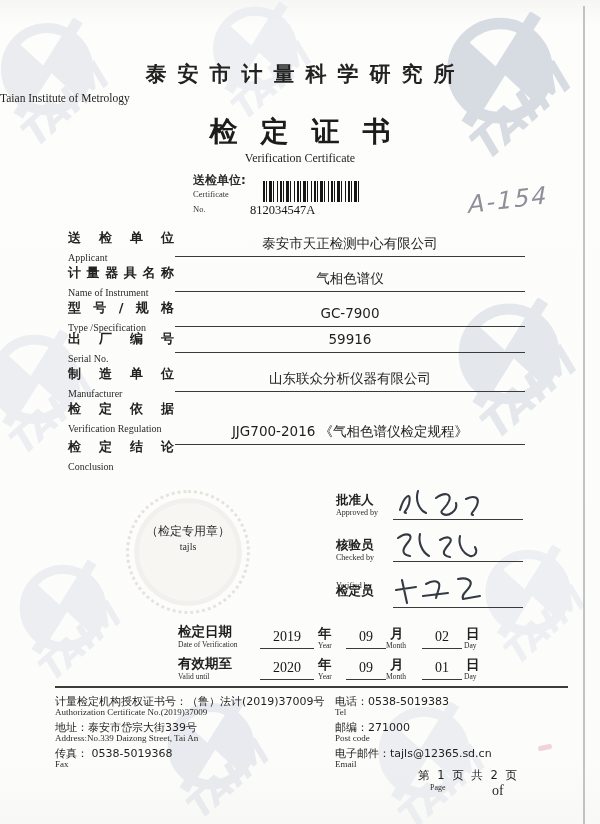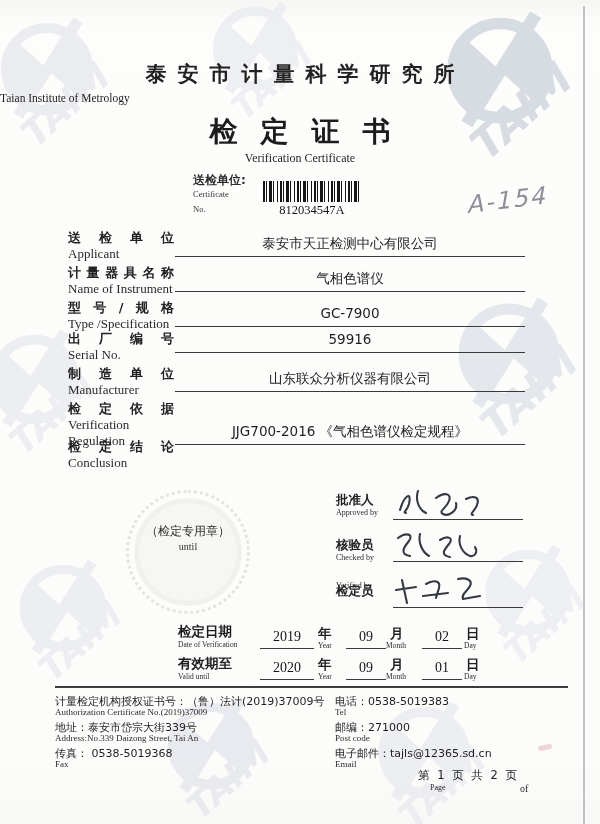--- a/index.html
+++ b/index.html
@@ -30,30 +30,30 @@
 
   
   .certno-cn { position:absolute; left:193px; top:172px; font-size:12px; font-weight:700; }
   .certno-en1 { position:absolute; left:193px; top:189px; font-family:"Liberation Serif", serif; font-size:8.5px; color:#333; }
   .certno-en2 { position:absolute; left:193px; top:204px; font-family:"Liberation Serif", serif; font-size:8.5px; color:#333; }
   .barcode { position:absolute; left:263px; top:181px; width:98px; height:21px;
     background:
       repeating-linear-gradient(90deg,#161616 0 2px,transparent 2px 3px,#161616 3px 4px,transparent 4px 6px,
         #161616 6px 9px,transparent 9px 10px,#161616 10px 11px,transparent 11px 14px,
         #161616 14px 15px,transparent 15px 17px); }
-  .barcode-num { position:absolute; left:250px; top:203px; width:124px; text-align:center;
+  .barcode-num { position:absolute; left:250px; top:203px; width:124px; 
     font-family:"Liberation Serif", serif; font-size:12.5px; color:#141414; }
   .hand-ref { position:absolute; left:468px; top:186px; font-size:24px; color:#8e8f99;
     font-style:italic; transform:rotate(-7deg) skewX(-6deg); letter-spacing:2px; }
 
   
   .f-label { position:absolute; left:68px; width:106px; }
   .f-label .cn { display:block; font-size:13px; font-weight:700; color:#222;
     text-align:justify; text-align-last:justify; line-height:14px; }
-  .f-label .en { display:block; font-family:"Liberation Serif", serif; font-size:13px; color:#2a2a2a; margin-top:1px; }
+  .f-label .en { display:block; font-family:"Liberation Serif", serif; font-size:10px; color:#2a2a2a; margin-top:7px; }
   .f-value { position:absolute; left:175px; width:350px; height:22px; text-align:center;
     font-size:13.5px; color:#1e1e1e; border-bottom:1.5px solid #3a3a3a; }
 
   
   .stamp-ring { position:absolute; left:126px; top:490px; width:124px; height:124px; border-radius:50%;
     border:3px dotted #e0dbd0; opacity:.75;
     background:radial-gradient(circle at 50% 50%, rgba(225,220,208,.25) 0 58%, rgba(214,208,194,.35) 59% 64%, transparent 65%); }
   .stamp-cn { position:absolute; left:108px; top:523px; width:160px; text-align:center; font-size:12px; color:#2e2e2e; }
   .stamp-en { position:absolute; left:108px; top:541px; width:160px; text-align:center;
     font-family:"Liberation Serif", serif; font-size:10px; color:#2e2e2e; }
@@ -74,21 +74,21 @@
   .d-unit-en { position:absolute; font-family:"Liberation Serif", serif; font-size:7.5px; color:#2a2a2a; }
 
   
   .foot-sep { position:absolute; left:55px; top:686px; width:513px; height:2px; background:#3c3c3c; }
   .fl-cn { position:absolute; left:55px; font-size:11px; color:#1e1e1e; font-weight:500; }
   .fl-en { position:absolute; left:55px; font-family:"Liberation Serif", serif; font-size:9px; color:#2a2a2a; }
   .fr-cn { position:absolute; left:335px; font-size:11px; color:#1e1e1e; font-weight:500; }
   .fr-en { position:absolute; left:335px; font-family:"Liberation Serif", serif; font-size:9px; color:#2a2a2a; }
   .page-cn { position:absolute; left:418px; top:768px; font-size:11.5px; color:#1e1e1e; letter-spacing:2px; }
   .page-en1 { position:absolute; left:430px; top:783px; font-family:"Liberation Serif", serif; font-size:8px; color:#2a2a2a; }
-  .page-en2 { position:absolute; left:492px; top:783px; font-family:"Liberation Serif", serif; font-size:10px; color:#2a2a2a;margin-left:28px; }
+  .page-en2 { position:absolute; left:492px; top:783px; font-family:"Liberation Serif", serif; font-size:14px; color:#2a2a2a; }
   .pink-mark { position:absolute; left:538px; top:745px; width:14px; height:5px; background:#e8b9c0; opacity:.6; border-radius:2px; transform:rotate(-12deg); }
 </style>
 </head>
 <body>
 
 <div class="page">
 
   <svg width="0" height="0" style="position:absolute">
     <defs>
       <g id="taim-logo">
@@ -179,21 +179,21 @@
   </div>
   <div class="f-value" style="top:423px">JJG700-2016 《气相色谱仪检定规程》</div>
 
   <div class="f-label" style="top:440px">
     <span class="cn">检定结论</span>
     <span class="en">Conclusion</span>
   </div>
 
   <div class="stamp-ring"></div>
   <div class="stamp-cn">（检定专用章）</div>
-  <div class="stamp-en">until</div>
+  <div class="stamp-en">tajls</div>
 
   <div class="s-label-cn" style="top:492px">批准人</div>
   <div class="s-label-en" style="top:508px">Approved by</div>
   <svg class="sig" style="top:484px" viewBox="0 0 122 38" aria-label="姚志">
     <path d="M8 26 C12 12 20 6 17 20 C15 27 10 29 14 29 M26 7 C23 16 27 26 34 29 M44 14 C52 8 60 9 57 17 C54 25 46 27 51 30 C56 33 66 27 64 19 M74 15 C82 11 88 13 85 21 C83 27 77 30 81 31"></path>
   </svg>
   <div class="s-line" style="top:519px"></div>
 
   <div class="s-label-cn" style="top:537px">核验员</div>
   <div class="s-label-en" style="top:553px">Checked by</div>

